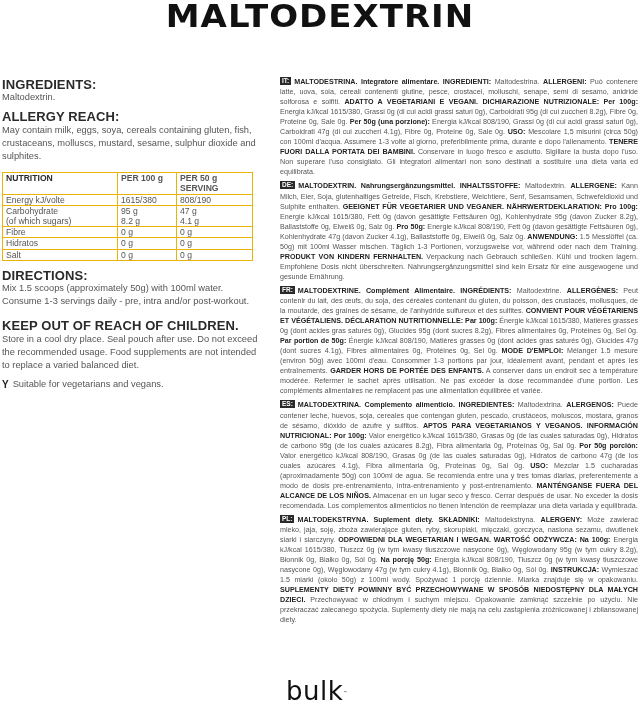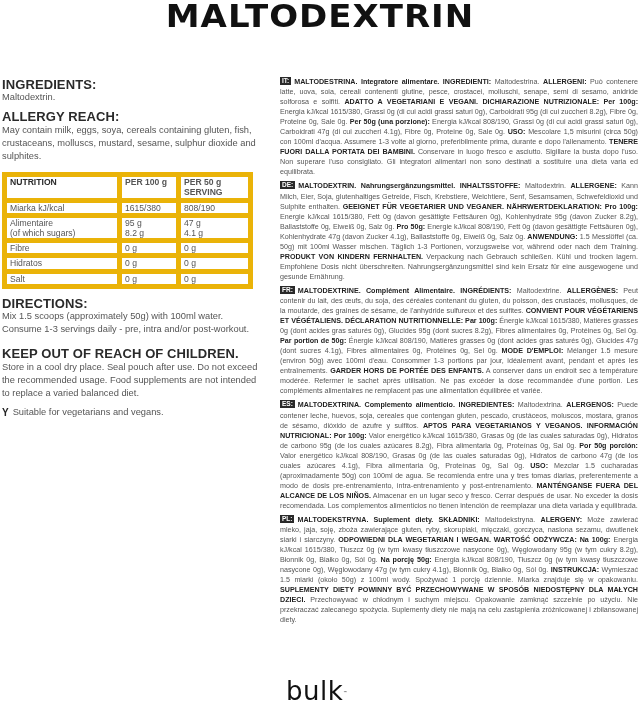--- a/index.html
+++ b/index.html
@@ -11,21 +11,21 @@
     font-family: "DejaVu Sans", sans-serif; font-weight: bold; font-size: 34px;
     letter-spacing: 1px; color: #111; line-height: 32px; transform: scaleY(0.95);
   }
 
   .left { position: absolute; left: 2px; top: 78px; width: 262px; font-size: 9.3px; line-height: 13.2px; color: #555; }
   .left .h { font-weight: bold; color: #2a2a2a; font-size: 13px; letter-spacing: 0.1px; }
   .left p { margin-bottom: 6px; }
   .left .gap { height: 5px; }
 
   table.nut { border-collapse: collapse; width: 251px; font-size: 8.6px; color: #555; margin-top: 9px; margin-bottom: 8px; }
-  table.nut td { border: 5px solid #eab308; padding: 0 3px; line-height: 10.2px; vertical-align: top; }
+  table.nut td { border: 1px solid #eab308; padding: 0 3px; line-height: 10.2px; vertical-align: top; }
   table.nut td:nth-child(1) { width: 115px; }
   table.nut td:nth-child(2) { width: 59px; }
   table.nut tr.hd td { font-weight: bold; }
   table.nut tr.hd td:first-child { font-weight: bold; color: #2a2a2a; }
   .two { display: block; }
 
   .veg { display: flex; align-items: center; gap: 4px; }
   .veg-icon { font-weight: bold; color: #222; font-size: 10px; }
 
   .right { position: absolute; left: 280px; top: 77px; width: 358px; font-size: 7.15px; line-height: 10.05px; color: #555; text-align: justify; font-family: "Liberation Sans", sans-serif; }
@@ -48,27 +48,27 @@
   <p>May contain milk, eggs, soya, cereals containing gluten, fish, crustaceans, molluscs, mustard, sesame, sulphur dioxide and sulphites.</p>
 
   <table class="nut">
     <tbody>
         <tr class="hd">
       <td>NUTRITION</td>
       <td>PER 100 g</td>
       <td>PER 50 g SERVING</td>
     </tr>
     <tr>
-      <td><span>Miarka kJ/kcal</span></td>
+      <td><span>Energy kJ/volte</span></td>
       <td><span>1615/380</span></td>
       <td><span>808/190</span></td>
     </tr>
     <tr>
       <td>
-            <span class="two">Alimentaire</span>
+            <span class="two">Carbohydrate</span>
             <span class="two">(of which sugars)</span>
           </td>
       <td>
             <span class="two">95 g</span>
             <span class="two">8.2 g</span>
           </td>
       <td>
             <span class="two">47 g</span>
             <span class="two">4.1 g</span>
           </td>

